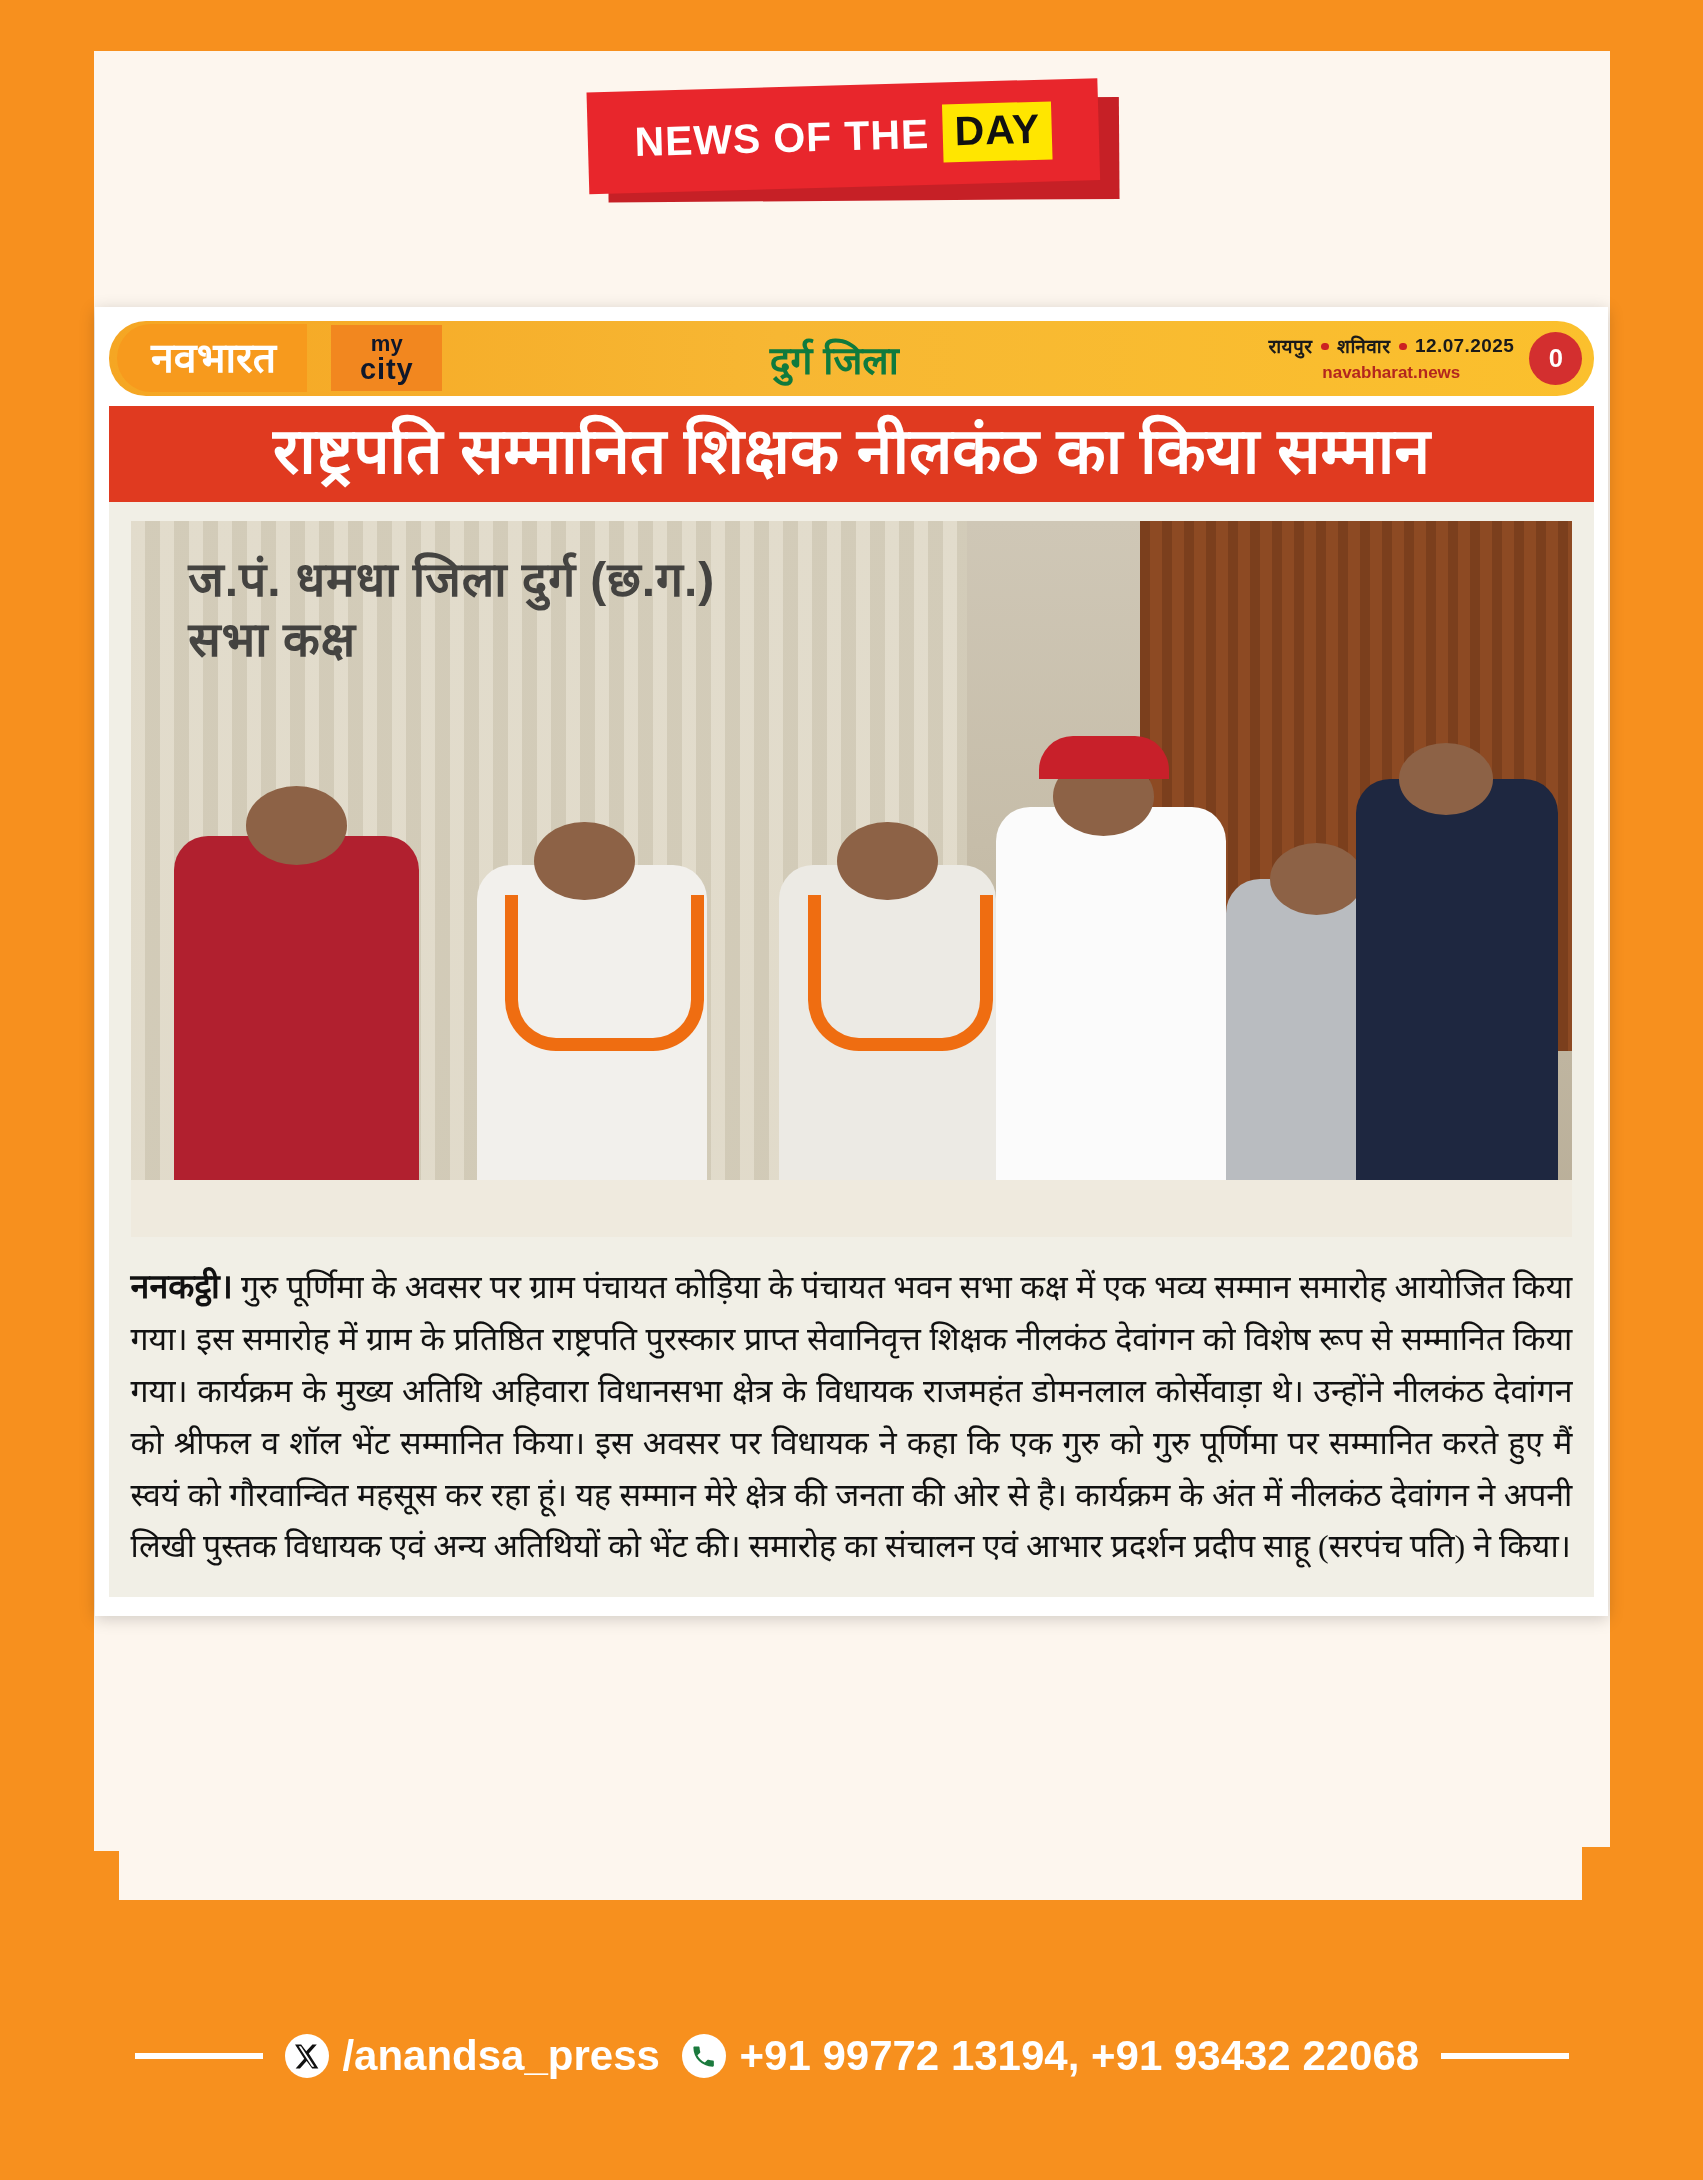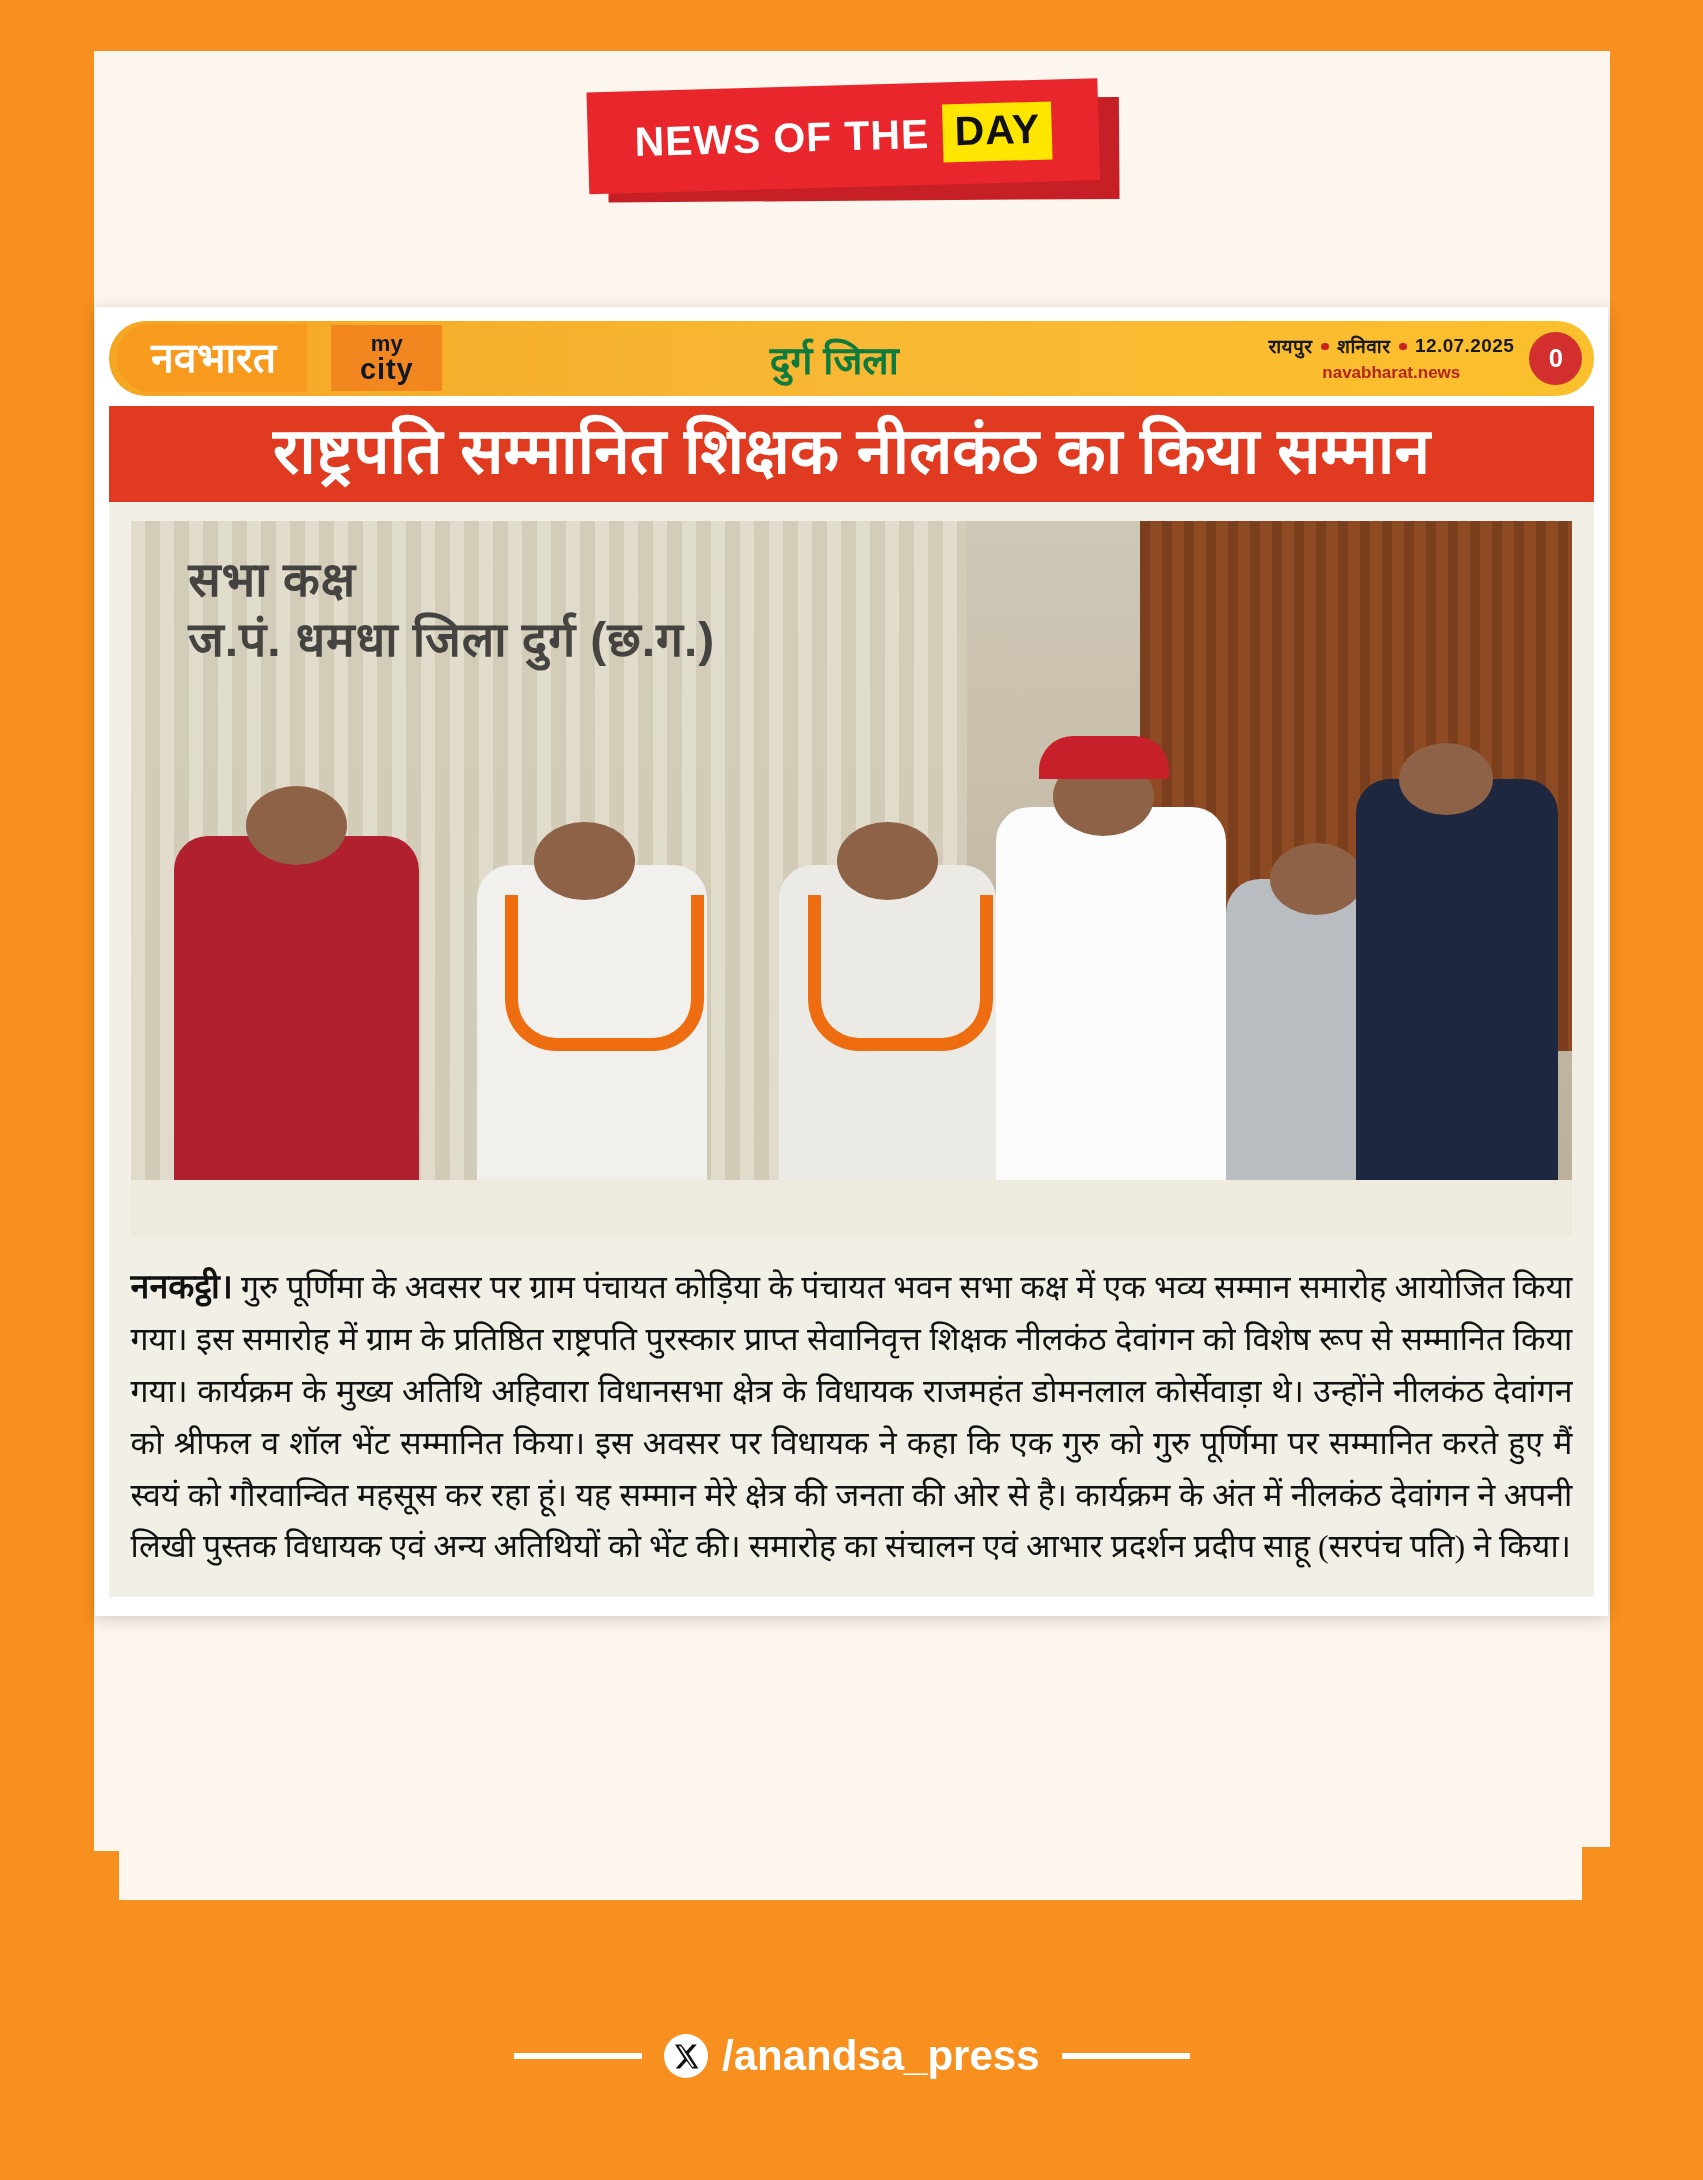--- a/index.html
+++ b/index.html
@@ -372,22 +372,22 @@
   <div class="headline">राष्ट्रपति सम्मानित शिक्षक नीलकंठ का किया सम्मान</div>
 
   <div class="article">
 
     <div class="photo">
       <div class="ph-wall"></div>
       <div class="ph-curtain"></div>
       <div class="ph-wood"></div>
 
       <div class="ph-banner">
+        <div>ज.पं. धमधा जिला दुर्ग (छ.ग.)</div>
         <div>सभा कक्ष</div>
-        <div>ज.पं. धमधा जिला दुर्ग (छ.ग.)</div>
       </div>
 
       <div class="p" style="left:3%;width:17%;height:48%;background:#b1202f;"></div>
       <div class="head" style="left:8%;bottom:52%;width:7%;height:11%;"></div>
 
       <div class="p" style="left:24%;width:16%;height:44%;background:#f2f0ec;"></div>
       <div class="head" style="left:28%;bottom:47%;width:7%;height:11%;"></div>
       <div class="garland" style="left:26%;bottom:26%;width:12%;height:20%;background:transparent;border:13.6px solid #ef6d11;border-top:none;border-radius:0 0 51px 51px;"></div>
 
       <div class="p" style="left:45%;width:15%;height:44%;background:#eceae4;"></div>
@@ -419,16 +419,24 @@
 
   <div class="f-item">
     <span class="ic-circle">
       <svg width="29" height="29" viewBox="0 0 24 24">
           <path fill="#111" d="M2.5 2h5.1l4.2 5.7L16.9 2h3.6l-6.6 7.6L21.8 22h-5.1l-4.6-6.2L6.6 22H3l7.1-8.2L2.5 2zm3 1.6l11.1 16.8h1.9L7.4 3.6H5.5z"></path>
         </svg>
     </span>
     <span>/anandsa_press</span>
   </div>
 
+  <div class="f-item">
+    <span class="ic-circle">
+      <svg width="27" height="27" viewBox="0 0 24 24">
+          <path fill="#1b7a3d" d="M6.6 10.8c1.4 2.8 3.8 5.1 6.6 6.6l2.2-2.2c.3-.3.7-.4 1.1-.3 1.2.4 2.4.6 3.7.6.6 0 1 .4 1 1V20c0 .6-.4 1-1 1C10.6 21 3 13.4 3 4c0-.6.4-1 1-1h3.5c.6 0 1 .4 1 1 0 1.3.2 2.5.6 3.7.1.4 0 .8-.3 1.1l-2.2 2z"></path>
+        </svg>
+    </span>
+    <span>+91 99772 13194, +91 93432 22068</span>
+  </div>
 
   <div class="rule"></div>
 </div>
 
 
 </body></html>

